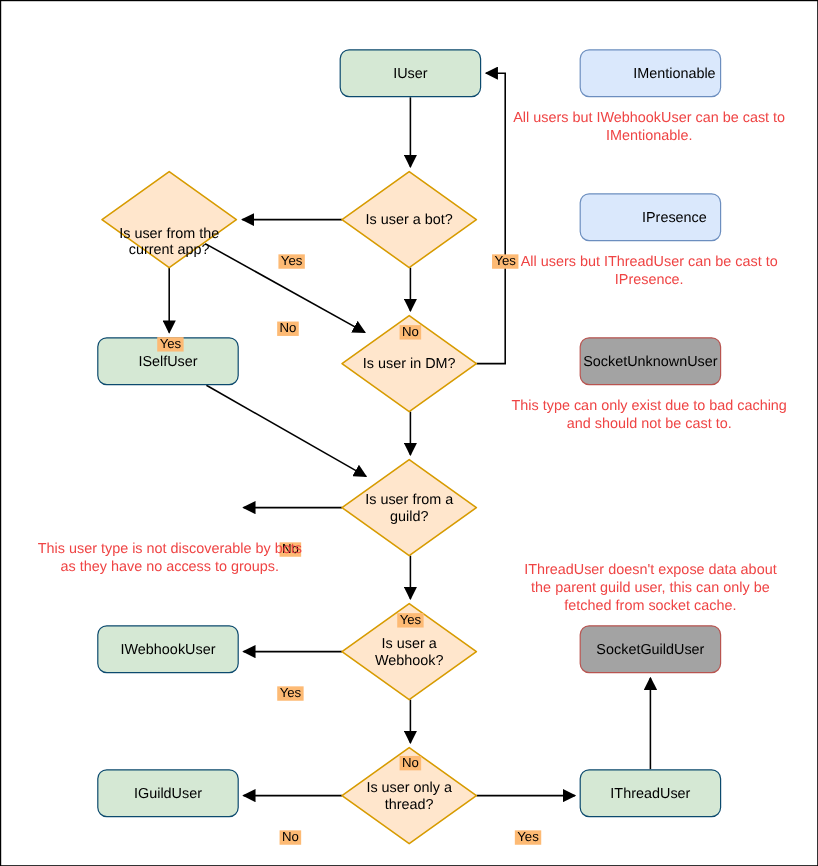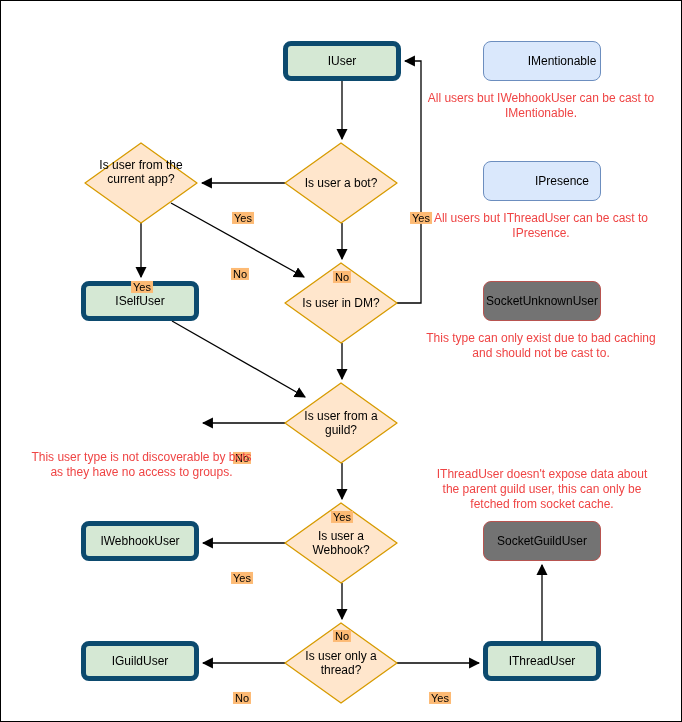--- a/index.html
+++ b/index.html
@@ -39,23 +39,23 @@
     height: 40px;
     border-radius: 8px;
     display: flex;
     align-items: center;
     justify-content: center;
     font-size: 12px;
     color: #000000;
     box-sizing: border-box;
     text-align: center;
   }
-  .node.green { background: #D5E8D4; border: 5px solid #0c4a6e; }
+  .node.green { background: #D5E8D4; border: 1px solid #0c4a6e; }
   .node.blue  { background: #DAE8FC; border: 1px solid #6C8EBF; padding-left: 40px; }
-  .node.red   { background: #737373; border: 1px solid #B85450; }
+  .node.red   { background: #a3a3a3; border: 1px solid #B85450; }
 
   .decision-label {
     position: absolute;
     width: 112px;
     height: 80px;
     display: flex;
     align-items: center;
     justify-content: center;
     text-align: center;
     font-size: 12px;
@@ -142,21 +142,21 @@
       <span>SocketGuildUser</span>
     </div>
   <div class="node green" style="left:80px;  top:640px;">
       <span>IGuildUser</span>
     </div>
   <div class="node green" style="left:482px; top:640px;">
       <span>IThreadUser</span>
     </div>
 
   <div class="decision-label" style="left:284px; top:142px;">Is user a bot?</div>
-  <div class="decision-label" style="left:84px;  top:131px;">Is user from the current app?</div>
+  <div class="decision-label" style="left:84px;  top:160px;">Is user from the current app?</div>
   <div class="decision-label" style="left:284px; top:262px;">Is user in DM?</div>
   <div class="decision-label" style="left:284px; top:502px;">Is user a Webhook?</div>
   <div class="decision-label" style="left:284px; top:382px;">Is user from a guild?</div>
   <div class="decision-label" style="left:284px; top:622px;">Is user only a thread?</div>
 
   <span class="edge-label" style="left:242px; top:181px;">Yes</span>
   <span class="edge-label" style="left:341px; top:240px;">No</span>
   <span class="edge-label" style="left:141px; top:250px;">Yes</span>
   <span class="edge-label" style="left:239px; top:237px;">No</span>
   <span class="edge-label" style="left:420px; top:181px;">Yes</span>

